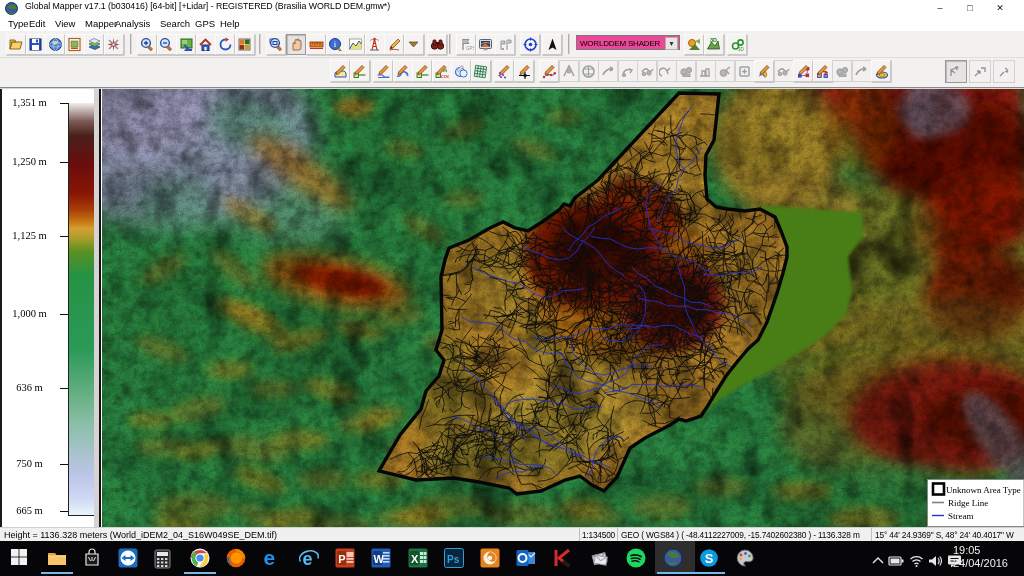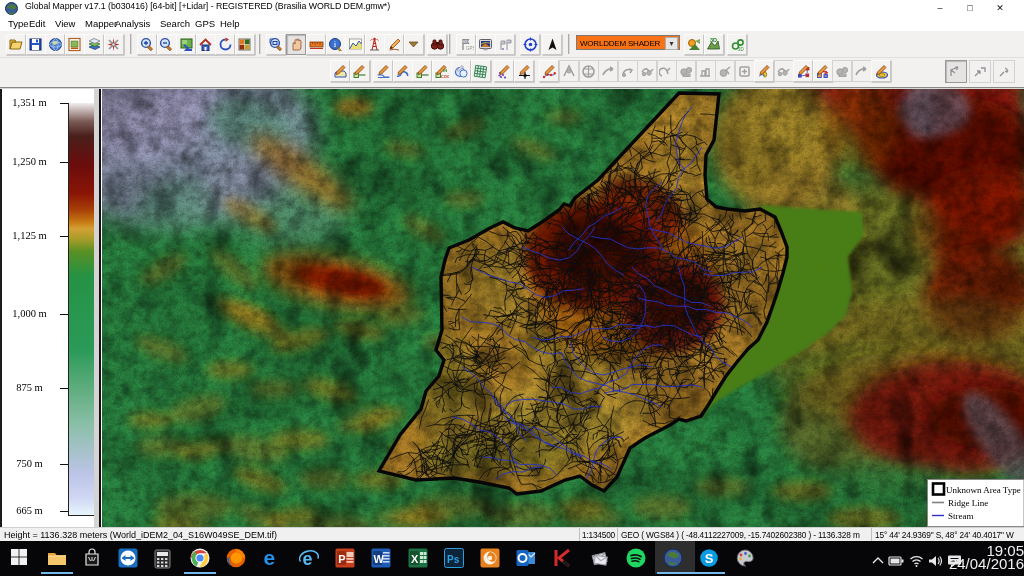--- a/index.html
+++ b/index.html
@@ -8,38 +8,38 @@
 #winbtns { position:absolute; right:0; top:0; height:17px; }
 .wb { position:absolute; top:0; width:30px; height:17px; text-align:center; color:#111; font-size:9px; line-height:17px; }
 #menubar { position:absolute; left:0; top:17px; width:1024px; height:14px; background:#fff; font-size:9.5px; color:#000; }
 #menubar span { position:absolute; top:1px; }
 #tb1 { position:absolute; left:0; top:31px; width:1024px; height:27px; background:#f2f1f0; border-bottom:1px solid #e0dfde; }
 #tb2 { position:absolute; left:0; top:58px; width:1024px; height:29px; background:#f2f1f0; }
 .tbn { position:absolute; background:#f4f3f2; border:1px solid #c9c7c5; border-top-color:#fbfbfa; border-left-color:#fbfbfa; display:flex; align-items:center; justify-content:center; box-shadow:0.5px 0.5px 0 #a8a6a4; }
 .tbn.prs { background:#e6e4e2; border:1px solid #9a9896; box-shadow:inset 1px 1px 1px #b8b6b4; }
 .tbn.pln { background:#f2f1f0; border:1px solid #d4d2d0; box-shadow:none; }
 .sep { position:absolute; top:3px; width:1.5px; height:20px; background:#d8d6d4; border-left:1px solid #aeacaa; }
-#combo { position:absolute; left:576px; top:4px; width:104px; height:15px; background:#f97316; border:1px solid #7a7a7a; font-size:8px; }
+#combo { position:absolute; left:576px; top:4px; width:104px; height:15px; background:#ec4899; border:1px solid #7a7a7a; font-size:8px; }
 #combo span { position:absolute; left:3px; top:3px; letter-spacing:-0.2px; }
 #combo-btn { position:absolute; right:1px; top:1px; width:13px; height:13px; background:#e8e6e4; border:1px solid #b0aeac; font-size:8px; line-height:12px; text-align:center; color:#333; }
 #mapwin { position:absolute; left:0; top:87px; width:1024px; height:440px; background:#fff; }
 #mapwin .topline { position:absolute; left:0; top:0; width:1024px; height:1.5px; background:#888; border-bottom:1.5px solid #d8d8d8; }
 #scalepanel { position:absolute; left:0; top:2px; width:100px; height:438px; background:#fff; border-left:2.5px solid #1a1a1a; }
 #gradbar { position:absolute; left:66px; top:14px; width:27px; height:413px; border:1px solid #222; border-top:none; background:linear-gradient(to bottom,#f2eeee 0%,#7a5a55 4.5%,#4a1f1a 8%,#6b0d0d 15%,#8a1505 22%,#a84008 26%,#c87c14 29%,#d3a035 30.5%,#a89c28 33%,#5a9024 36%,#259244 42%,#2b9a58 60%,#62ae80 70%,#8abfa8 78%,#a8c2cc 85%,#bcc4e8 90%,#d0d8f4 96%,#e8f6fc 100%); }
 #gradtop { position:absolute; left:58px; top:14px; width:36px; height:1.2px; background:#111; }
 .tick { position:absolute; left:58px; width:9px; height:1.2px; background:#111; }
 .tlab { position:absolute; left:0; width:55px; text-align:center; font-family:"Liberation Serif",serif; font-size:10.5px; color:#000; }
 #mapholder { position:absolute; left:102px; top:2px; width:922px; height:440px; overflow:hidden; }
 #mapholder svg { position:absolute; left:0; top:-2px; }
 #graystrip { position:absolute; left:94px; top:2px; width:6.5px; height:438px; background:#d6d4d2; border-right:2px solid #111; }
 #statusbar { position:absolute; left:0; top:527px; width:1024px; height:14px; background:#f0f0f0; border-top:1px solid #d0d0d0; font-size:9px; color:#000; }
 .scell { position:absolute; top:0; height:14px; line-height:14px; border-left:1px solid #c0c0c0; padding-left:4px; background:#f0f0f0; white-space:nowrap; overflow:hidden; }
 .scell.sm { font-size:8.3px; letter-spacing:-0.15px; padding-left:3px; }
 #taskbar { position:absolute; left:0; top:541px; width:1024px; height:35px; background:#060608; }
-#clock { position:absolute; right:0; top:3px; color:#f0f0f0; font-size:15px; text-align:right; line-height:13px; }
+#clock { position:absolute; right:16px; top:3px; color:#f0f0f0; font-size:11px; text-align:left; line-height:13px; }
 </style></head><body>
 <div id="app">
 <div id="titlebar">
 <svg style="position:absolute;left:5px;top:2px" width="13" height="13" viewBox="0 0 13 13">
         <circle cx="6.5" cy="6.5" r="6" fill="#3a5a9a" stroke="#14305a"></circle>
         <path d="M2 5 q3 -3.5 6 -2.5 q3 1 3.5 3 q-2 2.5 -5.5 1.5 q-2.5 -0.7 -4 -2 Z" fill="#4a7a3a"></path>
         <path d="M3.5 9.5 q3.5 2.5 7 0.5 q-1 2.5 -4 2.5 q-2.5 0 -3 -3 Z" fill="#4a7a3a"></path>
       </svg>
 <span class="txt">Global Mapper v17.1 (b030416) [64-bit] [+Lidar] - REGISTERED (Brasilia WORLD DEM.gmw*)</span>
 <div id="winbtns">
@@ -700,21 +700,21 @@
 <div id="scalepanel">
         <div class="tick" style="top:13.5px"></div>
         <div class="tlab" style="top:8px">1,351 m</div>
         <div class="tick" style="top:72.5px"></div>
         <div class="tlab" style="top:67px">1,250 m</div>
         <div class="tick" style="top:146.5px"></div>
         <div class="tlab" style="top:141px">1,125 m</div>
         <div class="tick" style="top:224.5px"></div>
         <div class="tlab" style="top:219px">1,000 m</div>
         <div class="tick" style="top:298.5px"></div>
-        <div class="tlab" style="top:293px">875 m</div>
+        <div class="tlab" style="top:293px">636 m</div>
         <div class="tick" style="top:374.5px"></div>
         <div class="tlab" style="top:369px">750 m</div>
         <div class="tick" style="top:421.5px"></div>
         <div class="tlab" style="top:416px">665 m</div>
         <div id="gradtop"></div>
         <div id="gradbar"></div>
       </div>
 <div id="graystrip"></div>
 </div>
 <div id="statusbar">

